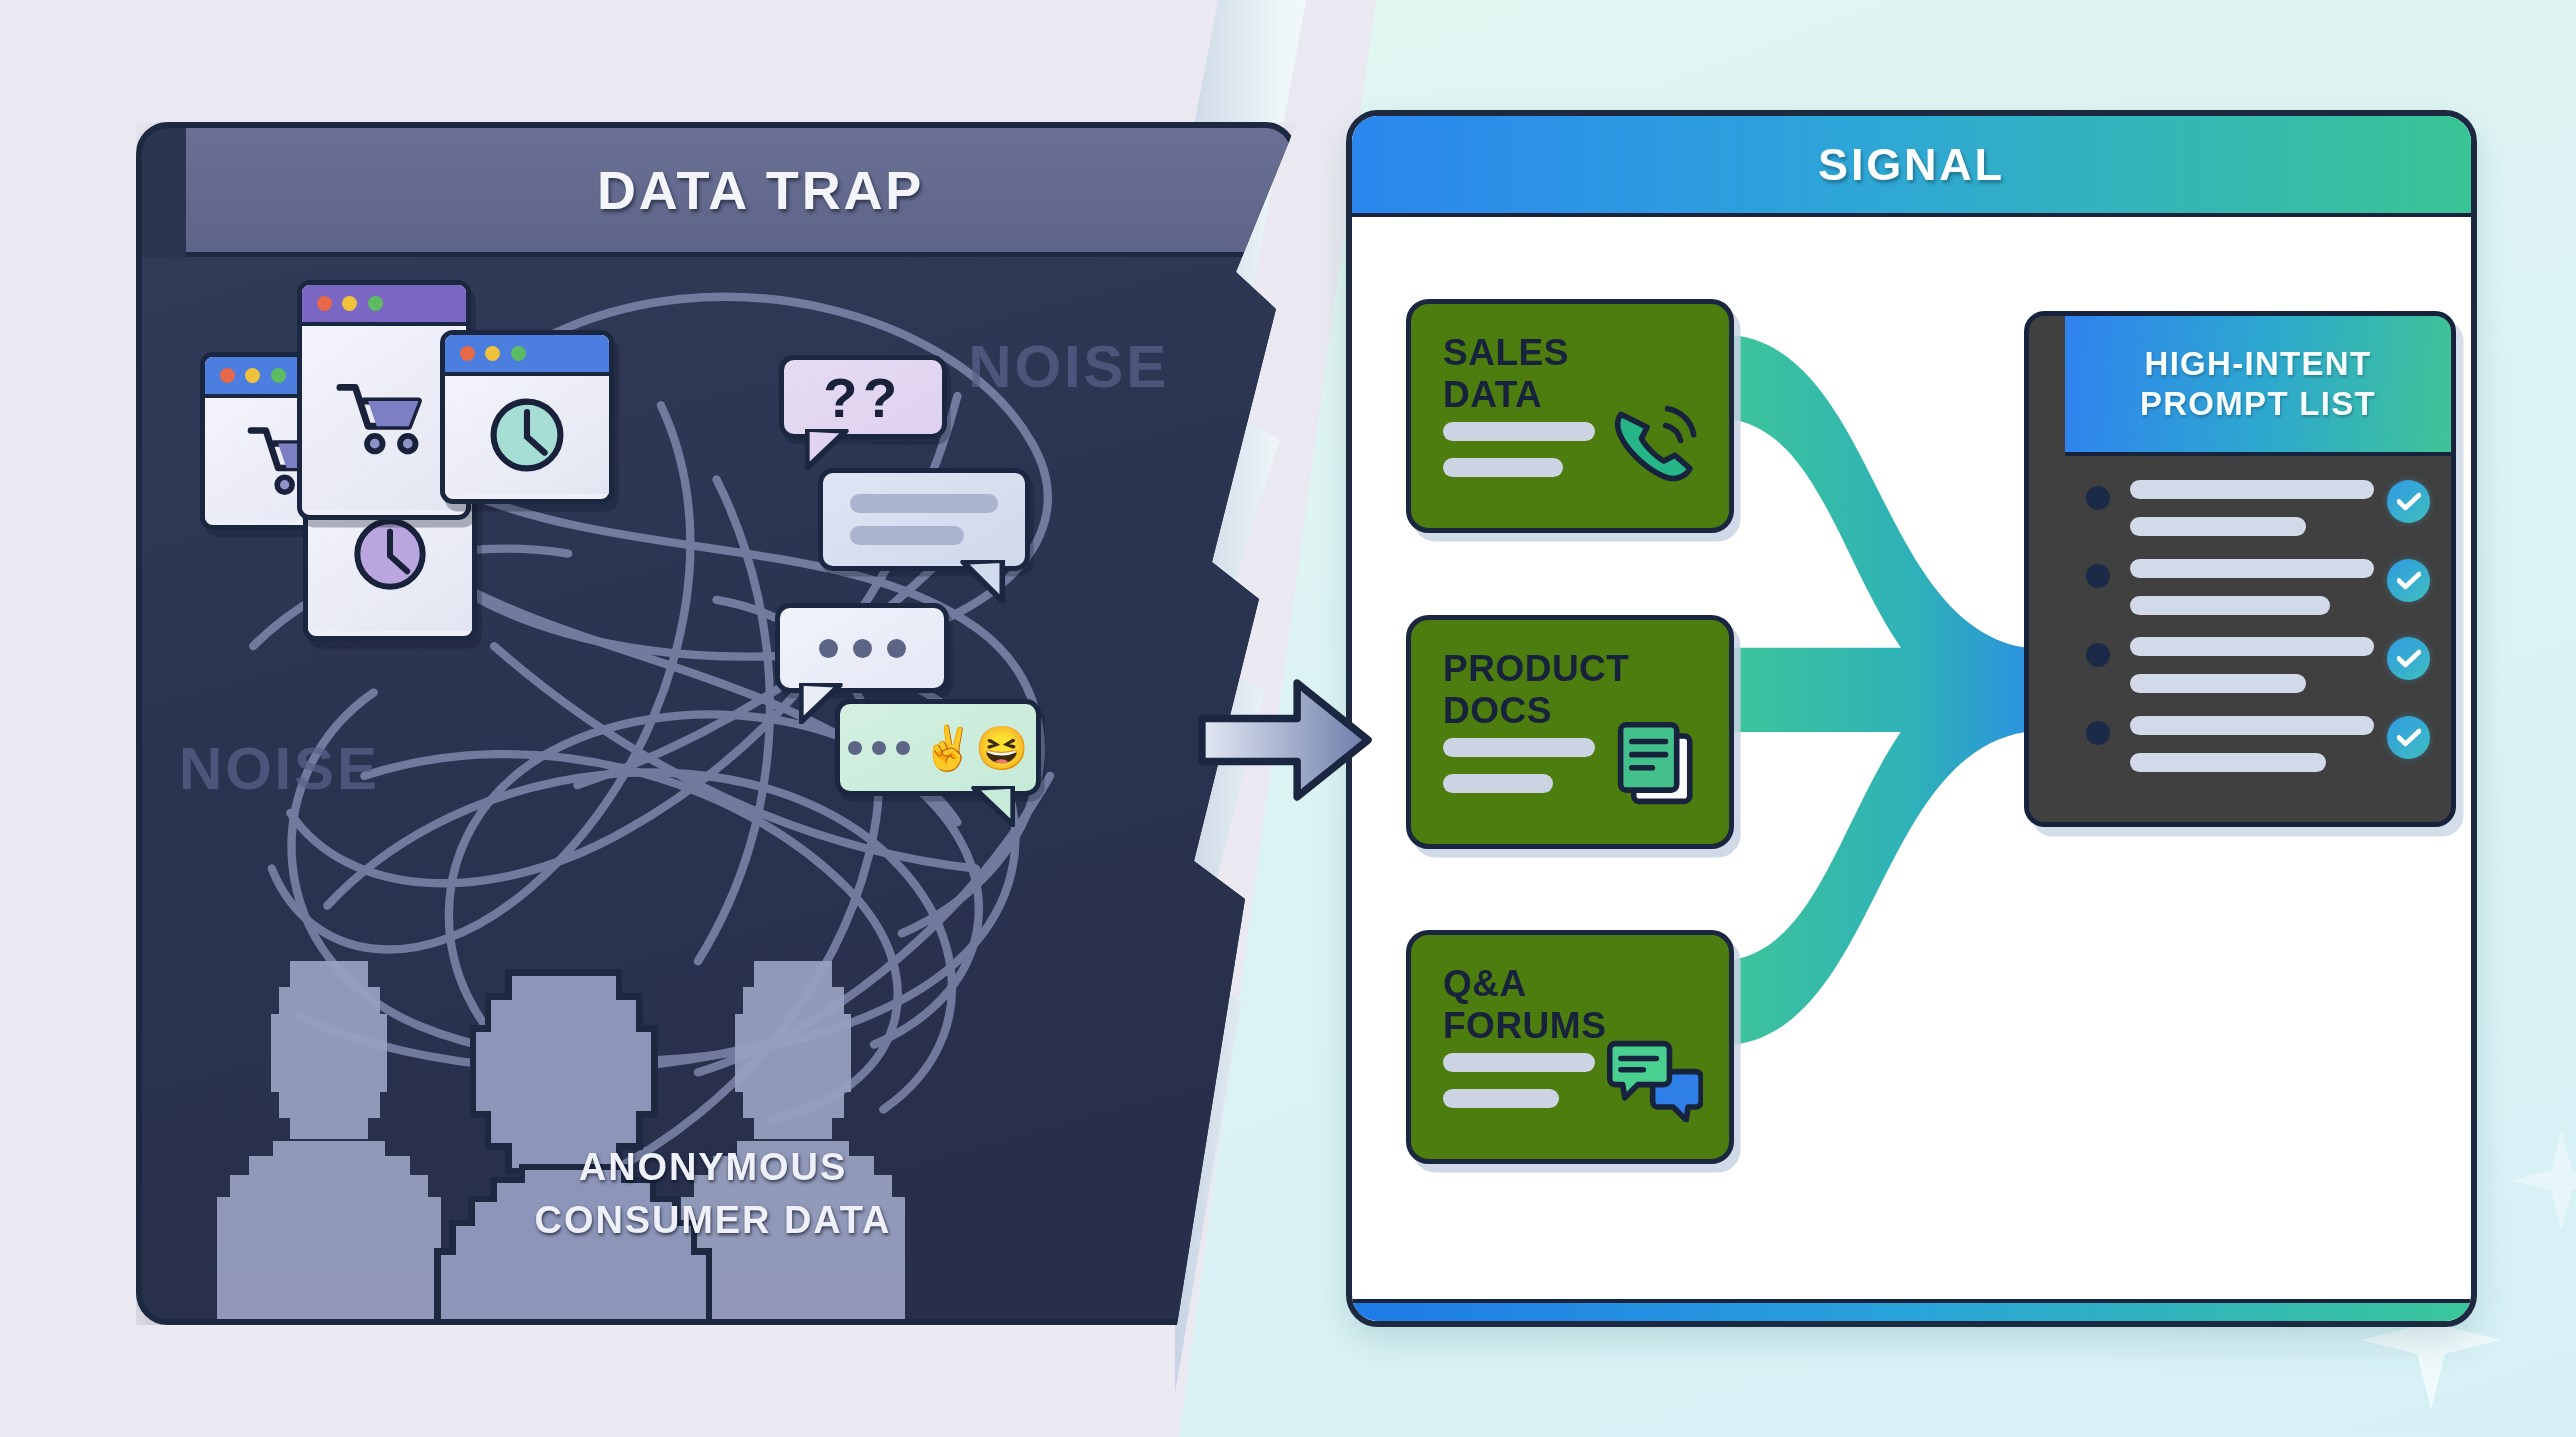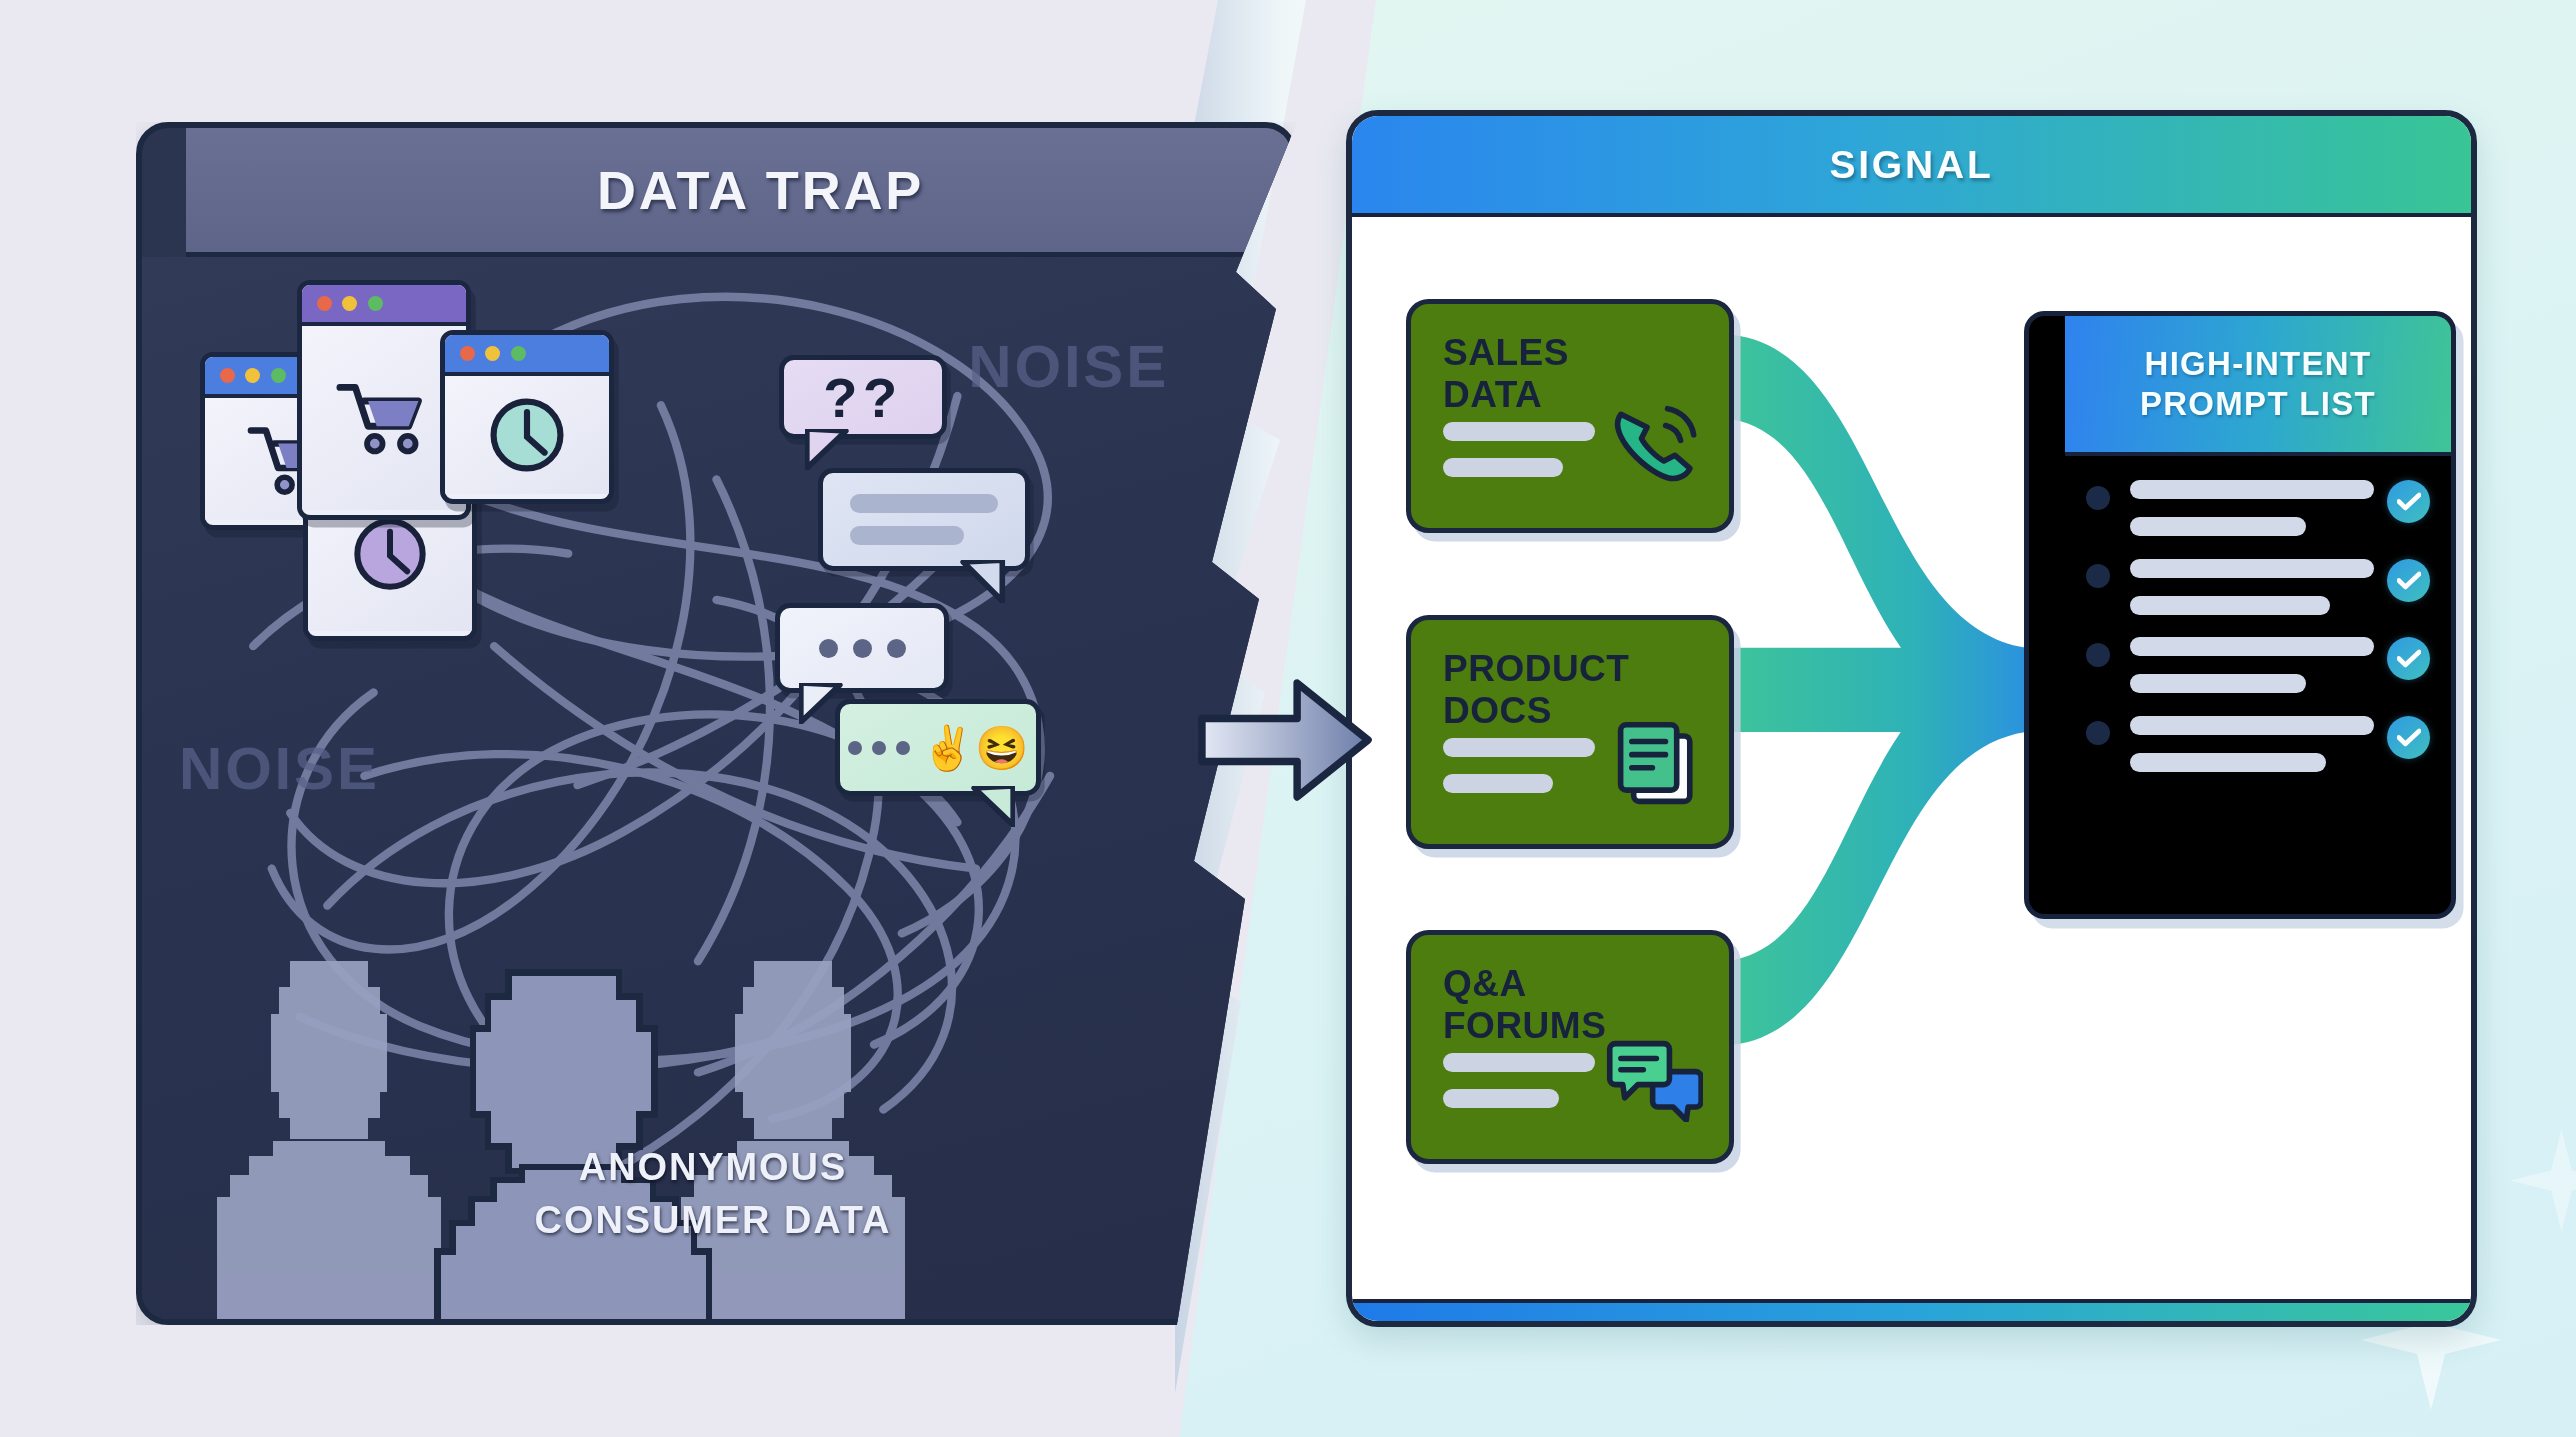--- a/index.html
+++ b/index.html
@@ -128,21 +128,21 @@
     position:absolute; left:1346px; top:110px; width:1131px; height:1217px;
     border:6.6px solid #1d2841; border-radius:32px; background:#ffffff; overflow:hidden;
     box-shadow:0 13px 32px rgba(60,120,120,.20);
   }
   .panel-right-header {
     height:101px; background:linear-gradient(90deg,#2a86ee 0%,#2ea6d8 45%,#39c595 100%);
     border-bottom:4.7px solid #17233c;
     display:flex; align-items:center; justify-content:center;
   }
   .panel-right-header .ttl {
-    color:#fbfeff; font-size:39px; font-weight:bold; letter-spacing:2.8px;
+    color:#fbfeff; font-size:45px; font-weight:bold; letter-spacing:2.8px;
     text-shadow:1.9px 2.8px 3.7px rgba(10,40,60,.40);
     text-align:center;
   }
   .panel-right-footer {
     position:absolute; left:0; right:0; bottom:0; height:22.5px;
     background:linear-gradient(90deg,#1f7ae8 0%,#29a3da 50%,#3ac79a 100%);
     border-top:4.7px solid #17233c;
   }
   .signal-body { position:absolute; left:0; right:0; top:106px; bottom:27px; background:#fff; }
 
@@ -158,22 +158,22 @@
                color:#17223c; font-size:37px; font-weight:bold; line-height:1.14; letter-spacing:0.5px; }
   .src-lines { position:absolute; left:32px; bottom:51px; }
   .src-line { height:19px; border-radius:9.4px; background:#ccd4e4; margin-bottom:17px; }
   .src-icon { position:absolute; right:26px; bottom:37px; }
 
   
   .ribbons { position:absolute; inset:0; z-index:2; }
 
   
   .plist {
-    position:absolute; left:672px; top:89px; width:432px; height:608px;
-    border:5.6px solid #17233c; border-radius:20.6px; background:#000000; overflow:hidden;
+    position:absolute; left:672px; top:89px; width:432px; height:516px;
+    border:5.6px solid #17233c; border-radius:20.6px; background:#404040; overflow:hidden;
     box-shadow:7.5px 9.4px 0 rgba(205,216,232,.85); z-index:5;padding-left:36px;
   }
   .plist-head {
     height:140px; background:linear-gradient(95deg,#2f82ef 0%,#2da8cf 52%,#3fc496 100%);
     border-bottom:4.7px solid #17233c;
     display:flex; flex-direction:column; align-items:center; justify-content:center;
   }
   .plist-head .t {
     color:#f6feff; font-size:33px; font-weight:bold; letter-spacing:1.3px; line-height:1.22;
     text-align:center; text-shadow:0.9px 1.9px 2.8px rgba(10,50,70,.35);

